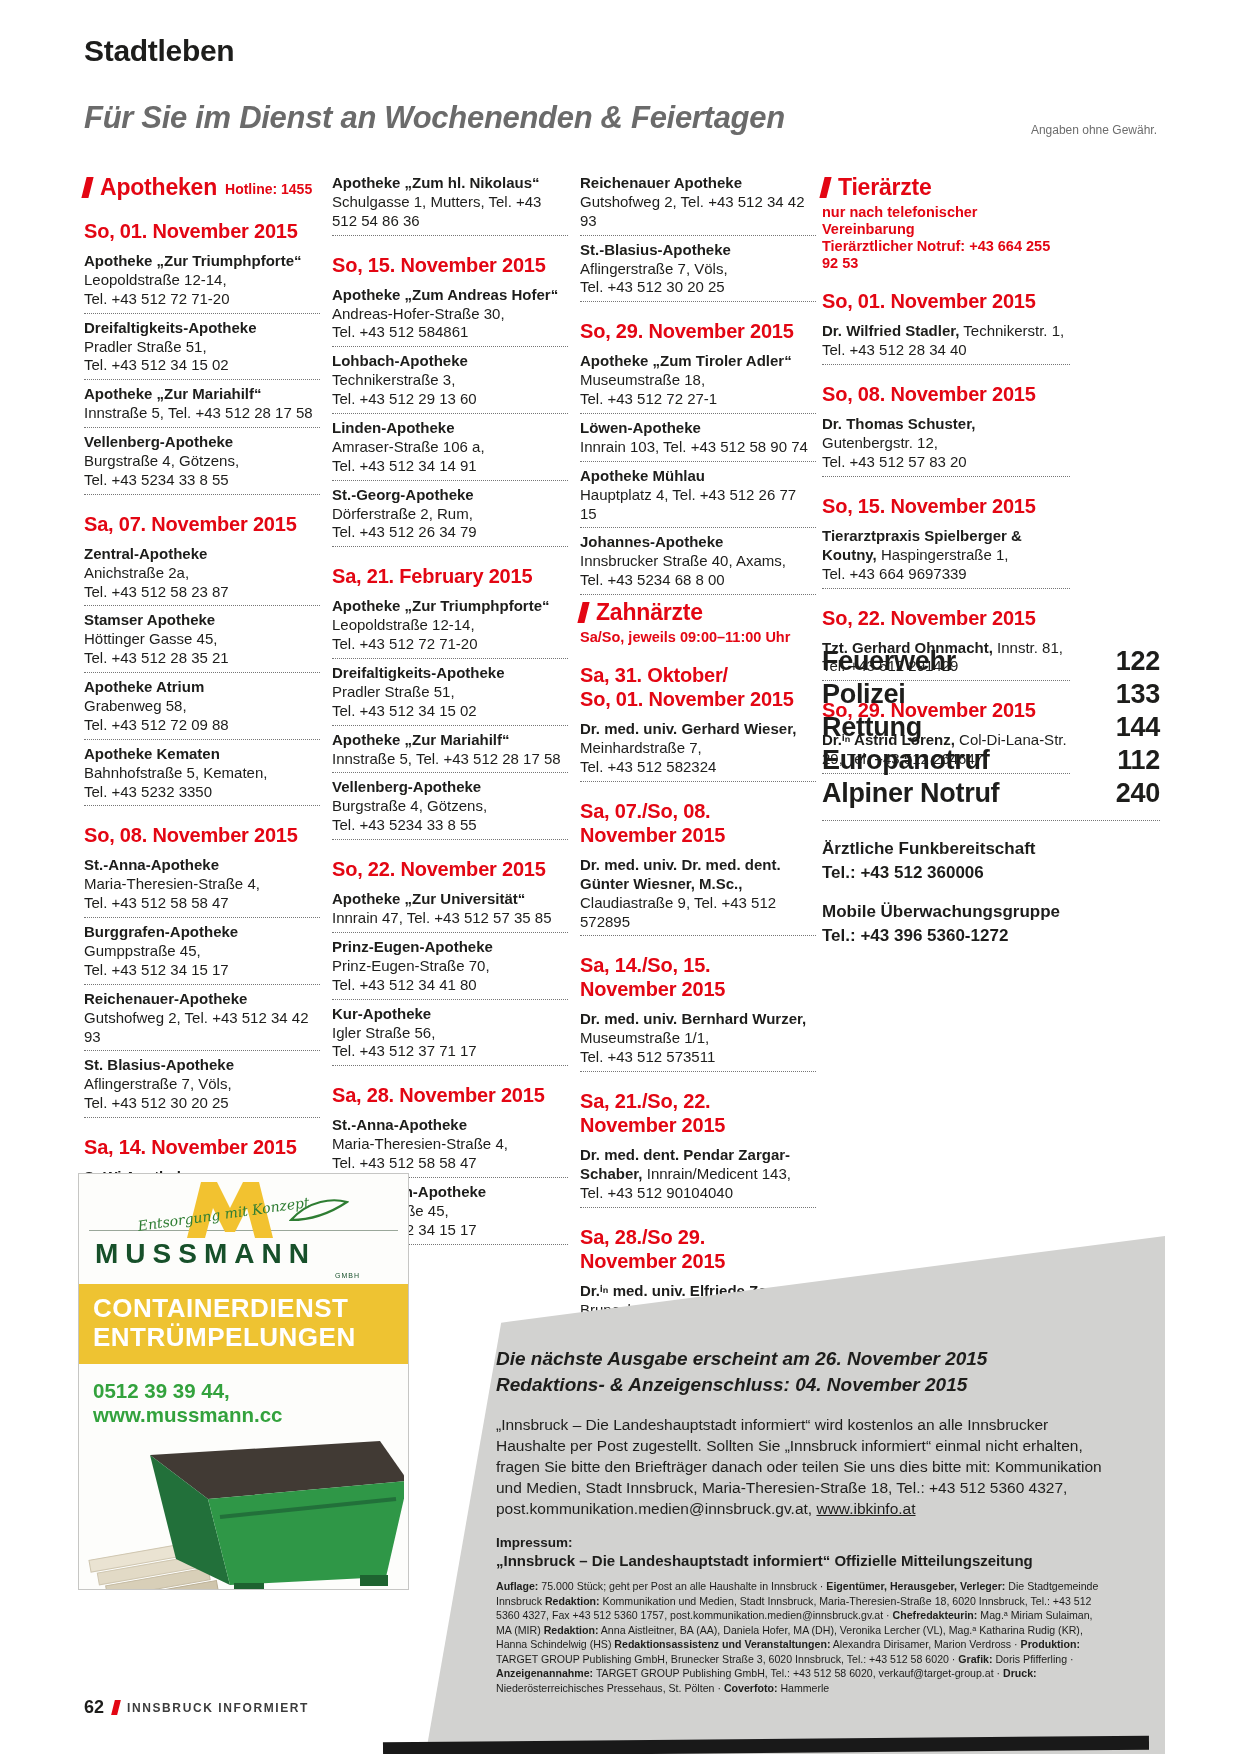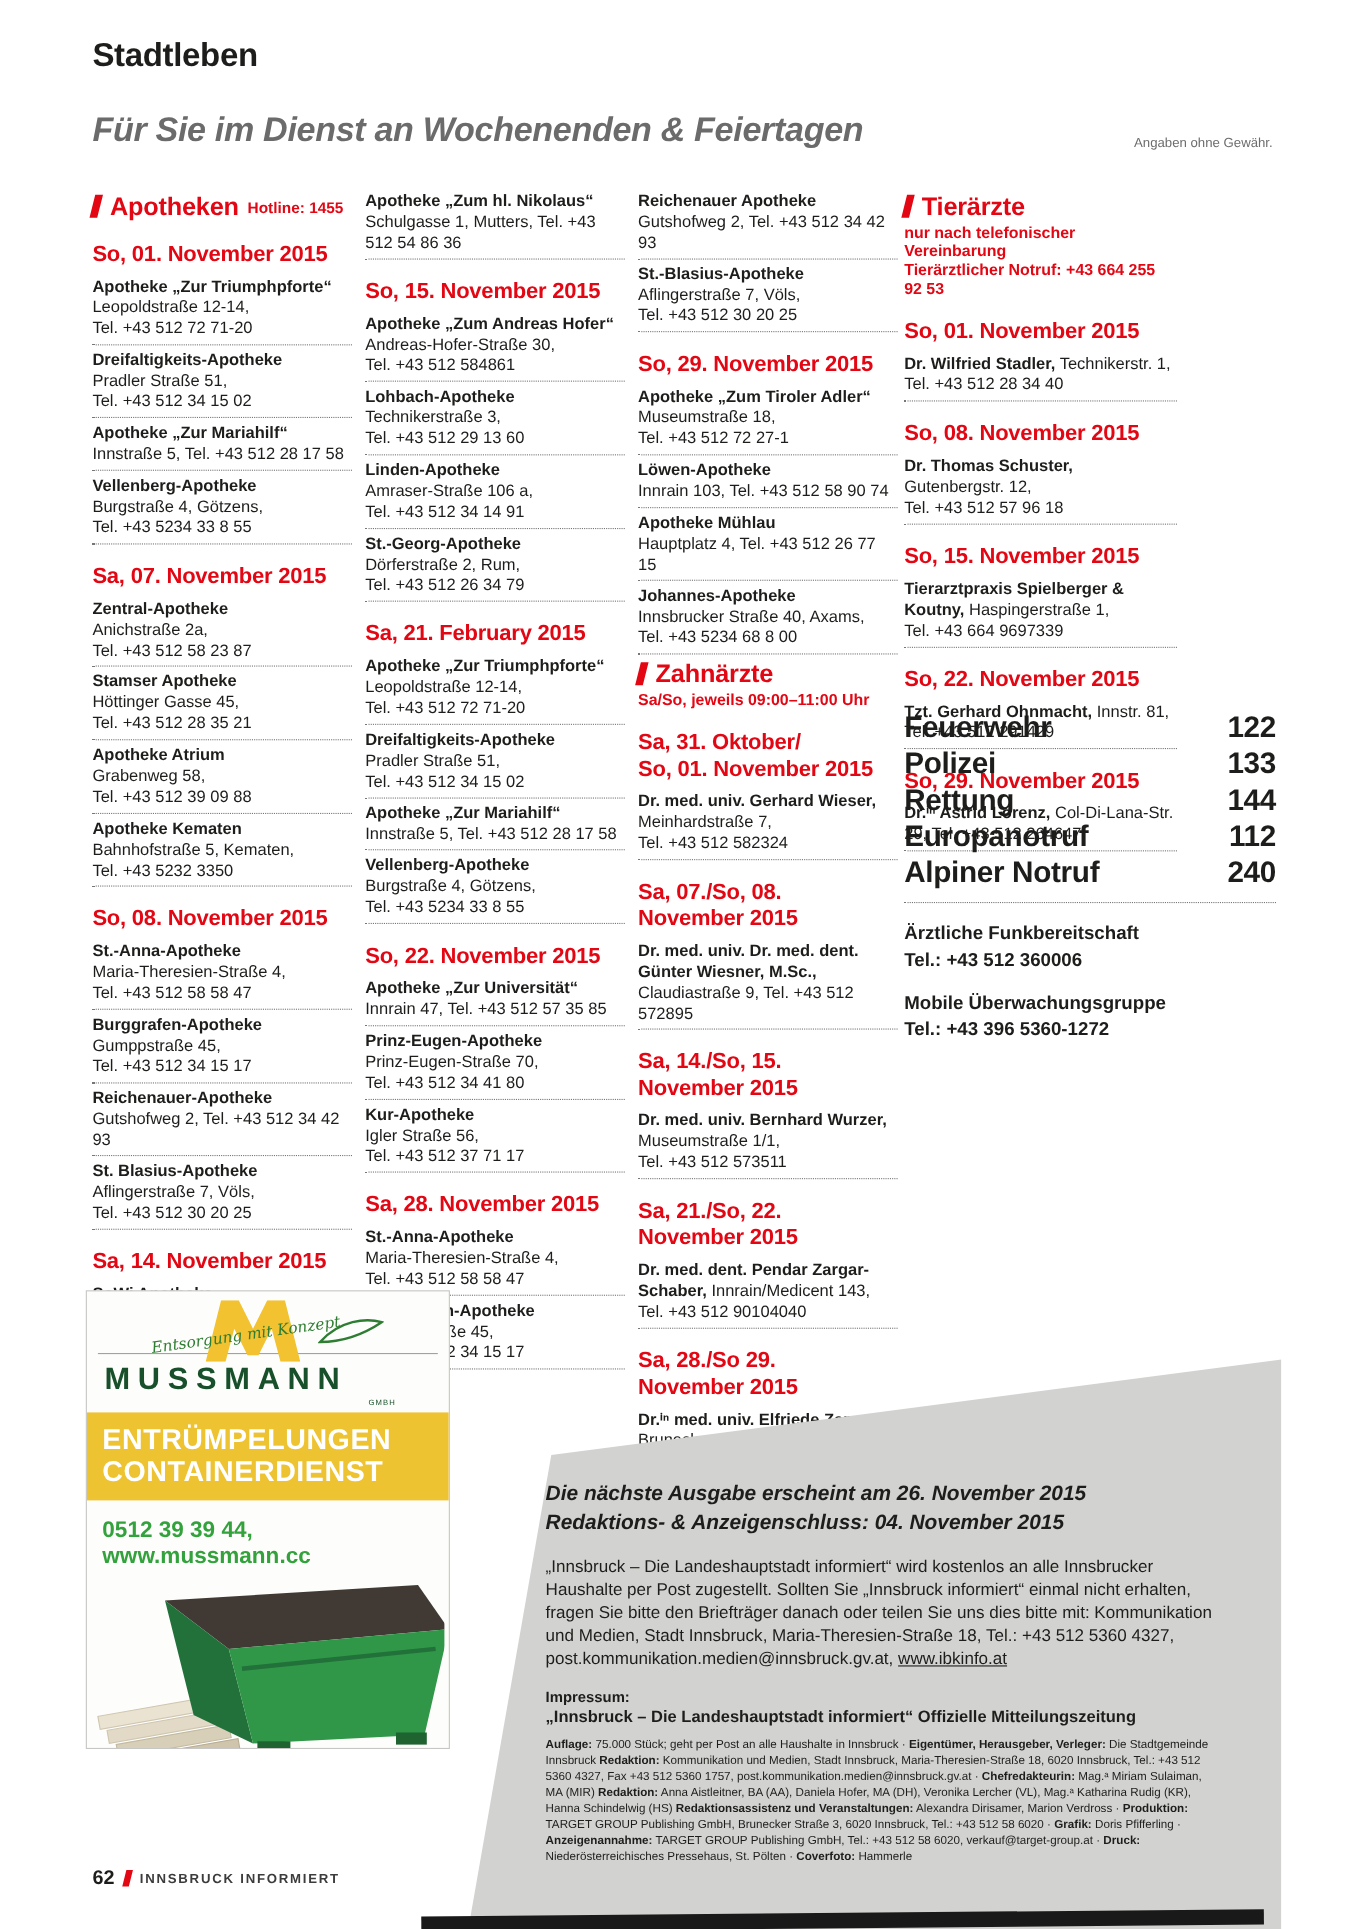--- a/index.html
+++ b/index.html
@@ -84,21 +84,21 @@
 Tel. +43 512 34 15 02</span></div>
       <div class="entry blk"><b class="nm">Apotheke „Zur Mariahilf“</b><span class="det">Innstraße 5, Tel. +43 512 28 17 58</span></div>
       <div class="entry blk"><b class="nm">Vellenberg-Apotheke</b><span class="det">Burgstraße 4, Götzens,
 Tel. +43 5234 33 8 55</span></div>
       <div class="date">Sa, 07. November 2015</div>
       <div class="entry blk"><b class="nm">Zentral-Apotheke</b><span class="det">Anichstraße 2a,
 Tel. +43 512 58 23 87</span></div>
       <div class="entry blk"><b class="nm">Stamser Apotheke</b><span class="det">Höttinger Gasse 45,
 Tel. +43 512 28 35 21</span></div>
       <div class="entry blk"><b class="nm">Apotheke Atrium</b><span class="det">Grabenweg 58,
-Tel. +43 512 39 09 88</span></div>
+Tel. +43 512 72 09 88</span></div>
       <div class="entry blk"><b class="nm">Apotheke Kematen</b><span class="det">Bahnhofstraße 5, Kematen,
 Tel. +43 5232 3350</span></div>
       <div class="date">So, 08. November 2015</div>
       <div class="entry blk"><b class="nm">St.-Anna-Apotheke</b><span class="det">Maria-Theresien-Straße 4,
 Tel. +43 512 58 58 47</span></div>
       <div class="entry blk"><b class="nm">Burggrafen-Apotheke</b><span class="det">Gumppstraße 45,
 Tel. +43 512 34 15 17</span></div>
       <div class="entry blk"><b class="nm">Reichenauer-Apotheke</b><span class="det">Gutshofweg 2, Tel. +43 512 34 42 93</span></div>
       <div class="entry blk"><b class="nm">St. Blasius-Apotheke</b><span class="det">Aflingerstraße 7, Völs,
 Tel. +43 512 30 20 25</span></div>
@@ -185,21 +185,21 @@
           <span class="sec-title">Tierärzte</span>
         </div>
         <div class="sec-sub">nur nach telefonischer Vereinbarung
 Tierärztlicher Notruf: +43 664 255 92 53</div>
       </div>
       <div class="date">So, 01. November 2015</div>
       <div class="entry"><b class="nm">Dr. Wilfried Stadler,</b> <span class="det">Technikerstr. 1,
 Tel. +43 512 28 34 40</span></div>
       <div class="date">So, 08. November 2015</div>
       <div class="entry"><b class="nm">Dr. Thomas Schuster,</b> <span class="det">Gutenbergstr. 12,
-Tel. +43 512 57 96 18</span></div>
+Tel. +43 512 57 83 20</span></div>
       <div class="date">So, 15. November 2015</div>
       <div class="entry"><b class="nm">Tierarztpraxis Spielberger &amp; Koutny,</b> <span class="det">Haspingerstraße 1,
 Tel. +43 664 9697339</span></div>
       <div class="date">So, 22. November 2015</div>
       <div class="entry"><b class="nm">Tzt. Gerhard Ohnmacht,</b> <span class="det">Innstr. 81,
 Tel. +43 512 291429</span></div>
       <div class="date">So, 29. November 2015</div>
       <div class="entry"><b class="nm">Dr.ⁱⁿ Astrid Lorenz,</b> <span class="det">Col-Di-Lana-Str. 29, Tel. +43 512 264647</span></div>
     </div>
 
@@ -246,22 +246,22 @@
         <polygon points="0,56 14,0 30,0 43,26 56,0 72,0 86,56 68,56 60,26 48,50 38,50 26,26 18,56" fill="#f2c230"></polygon>
       </svg>
       <span class="ad-script">Entsorgung mit Konzept</span>
       <svg class="ad-leaf" width="60" height="26" viewBox="0 0 60 26">
         <path d="M2 22 C20 2, 44 0, 58 4 C40 16, 20 22, 2 22 Z" fill="none" stroke="#2e7d32" stroke-width="2.2"></path>
       </svg>
       <span class="ad-brand">MUSSMANN</span>
       <span class="ad-brand-sub">GMBH</span>
     </div>
     <div class="ad-band">
+      <div>CONTAINERDIENST</div>
       <div>ENTRÜMPELUNGEN</div>
-      <div>CONTAINERDIENST</div>
     </div>
     <div class="ad-phone">0512 39 39 44, www.mussmann.cc</div>
     <svg class="ad-art" width="320" height="178" viewBox="0 0 320 178">
 
       <g transform="rotate(-10 60 140)">
         <rect x="8" y="118" width="104" height="12" fill="#eae3d2" stroke="#cfc6b0"></rect>
         <rect x="14" y="132" width="104" height="12" fill="#e2dac6" stroke="#cfc6b0"></rect>
         <rect x="20" y="146" width="104" height="12" fill="#d8cfb8" stroke="#c4baa2"></rect>
         <rect x="26" y="160" width="104" height="12" fill="#cfc5ac" stroke="#b9ae94"></rect>
       </g>

